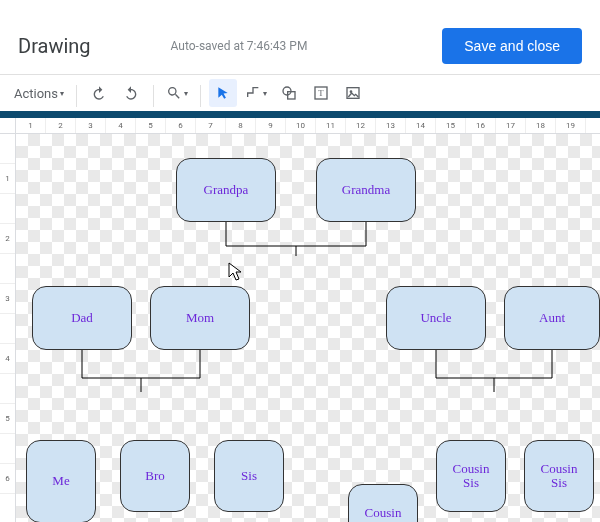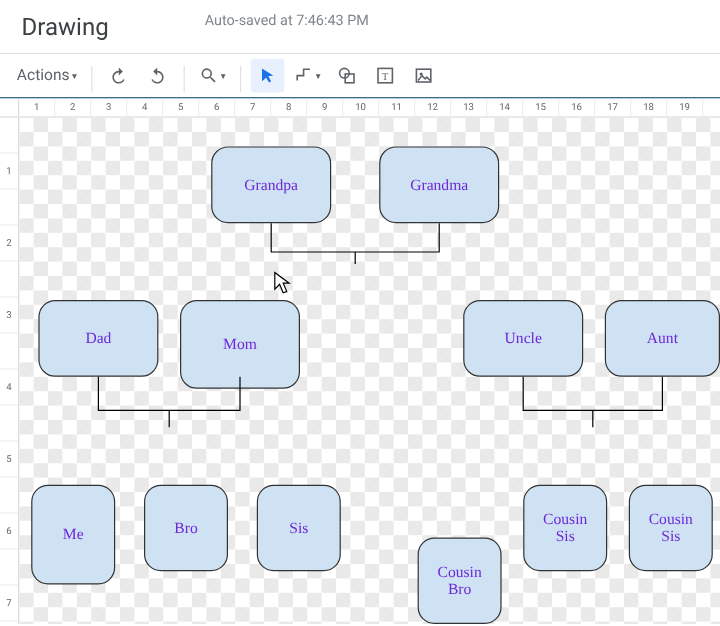--- a/index.html
+++ b/index.html
@@ -8,23 +8,23 @@
     font-family: "Google Sans", Roboto, Arial, sans-serif;
     background: #fff;
     width: 600px;
     height: 522px;
     overflow: hidden;
     position: relative;
   }
   
   .header {
     display: flex;
-    align-items: flex-start;
+    align-items: center;
     justify-content: space-between;
-    padding: 10px 18px 10px 18px;
+    padding: 28px 18px 10px 18px;
     border-bottom: 1px solid #e0e0e0;
   }
   .title {
     font-size: 20px;
     color: #3c4043;
     font-weight: 400;
   }
   .autosave {
     font-size: 12px;
     color: #80868b;
@@ -41,21 +41,21 @@
     font-size: 14px;
     font-weight: 500;
     cursor: pointer;
   }
   
   .toolbar {
     display: flex;
     align-items: flex-end;
     gap: 4px;
     padding: 4px 10px;
-    border-bottom: 1px solid #0c4a6e;
+    border-bottom: 7px solid #0c4a6e;
     font-size: 13px;
     color: #5f6368;
   }
   .tb-item {
     display: flex;
     align-items: center;
     justify-content: center;
     min-width: 28px;
     height: 28px;
     border-radius: 3px;
@@ -162,20 +162,21 @@
     z-index: 5;
     pointer-events: none;
   }
 </style>
 </head>
 <body>
 
 <div class="header">
   <div class="title">Drawing</div>
   <div class="autosave">Auto-saved at 7:46:43 PM</div>
+  <button class="save-btn">Save and close</button>
 </div>
 
 <div class="toolbar">
   <div class="tb-item">
     <span>Actions</span>
     <span class="caret">▾</span>
   </div>
   <div class="tb-sep"></div>
   <div class="tb-item icon">
     <svg width="16" height="16" viewBox="0 0 24 24">
@@ -277,21 +278,21 @@
 
     <div class="conn" style="left:160px; top:88px;">
       <svg width="240" height="34">
           <path d="M50 0 V24 H190 V0 M120 24 V34" stroke="#000" fill="none" stroke-width="1"></path>
         </svg>
     </div>
 
     <div class="node" style="left:16px; top:152px; width:100px; height:64px;">
         <span>Dad</span>
       </div>
-    <div class="node" style="left:134px; top:152px; width:100px; height:74px;">
+    <div class="node" style="left:134px; top:152px; width:100px; height:64px;">
         <span>Mom</span>
       </div>
 
     <div class="conn" style="left:16px; top:216px;">
       <svg width="220" height="42">
           <path d="M50 0 V28 H168 V0 M109 28 V42" stroke="#000" fill="none" stroke-width="1"></path>
         </svg>
     </div>
 
     <div class="node" style="left:370px; top:152px; width:100px; height:64px;">

